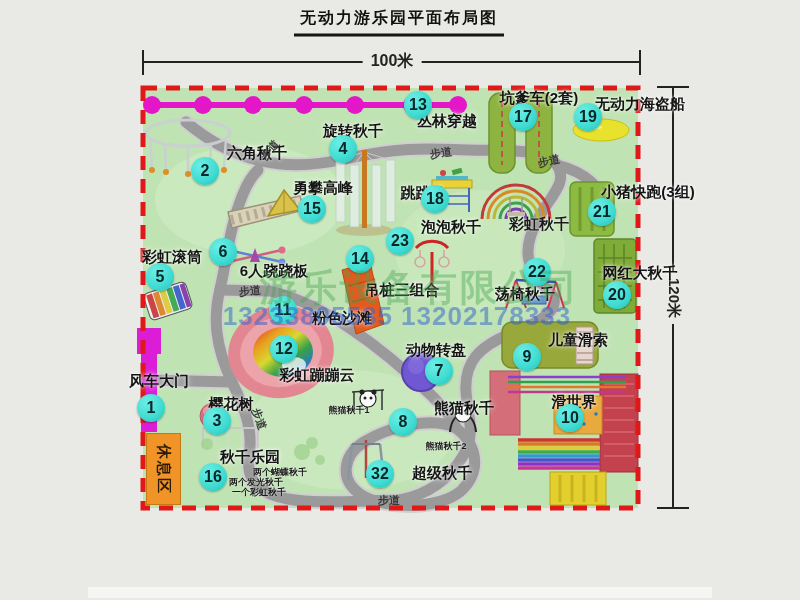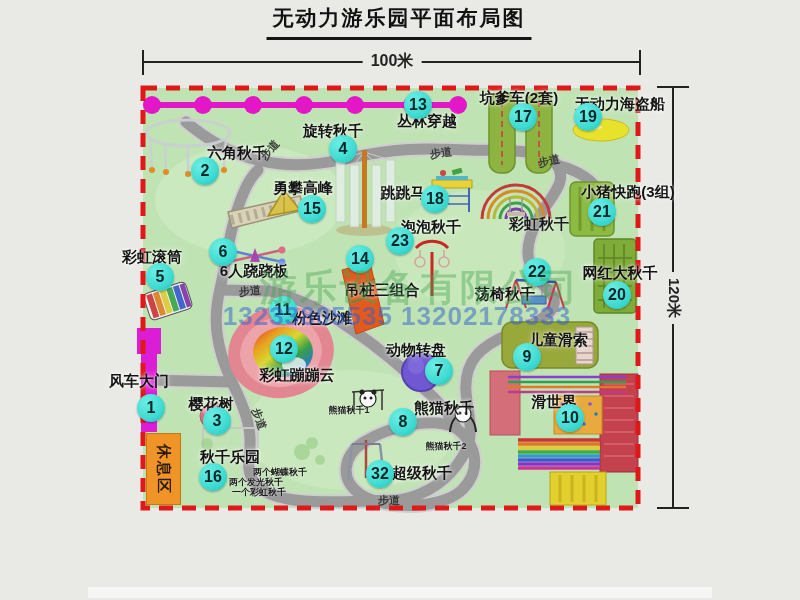--- a/index.html
+++ b/index.html
@@ -1,27 +1,27 @@
 <!DOCTYPE html>
 <html style="--map-green: #c0e3b4; --border-red: #e01818; --badge-cyan: #3edbd2; --chain-magenta: #e316c8; --gate-magenta: #db1ed6; --rest-orange: #f09428; --road-gray: #61616a; --path-gray: #9a9a9a;"><head>
 <meta charset="utf-8">
 <style>
   html,body{margin:0;padding:0;background:#dcdcdc;}
   .page{position:relative;width:800px;height:600px;background:#e9e9e6;overflow:hidden;
         font-family:"Liberation Sans","DejaVu Sans",sans-serif;}
   .scene{position:absolute;left:0;top:0;z-index:1;}
   .title{position:absolute;left:399px;top:22px;transform:translate(-50%,-50%);
-         font-size:21px;font-weight:bold;color:#111;letter-spacing:2px;white-space:nowrap;
+         font-size:16px;font-weight:bold;color:#111;letter-spacing:2px;white-space:nowrap;
          border-bottom:3px solid #151515;padding:0 6px 5px;z-index:4;}
   .dim-h{position:absolute;left:392px;top:61px;transform:translate(-50%,-50%);
          font-size:16px;font-weight:bold;color:#222;background:#e9e9e6;padding:0 8px;z-index:4;white-space:nowrap;}
   .dim-v{position:absolute;left:673px;top:298px;transform:translate(-50%,-50%) rotate(90deg);
          font-size:15px;font-weight:bold;color:#222;background:#e9e9e6;padding:0 6px;z-index:4;white-space:nowrap;}
   .attr-label{position:absolute;transform:translate(-50%,-50%);font-size:15px;font-weight:bold;
-         color:#141414;white-space:nowrap;text-shadow:0 0 3px rgba(255,255,255,.85),0 0 6px rgba(255,255,255,.6);z-index:5;}
+         color:#141414;white-space:nowrap;text-shadow:0 0 3px rgba(255,255,255,.85),0 0 6px rgba(255,255,255,.6);z-index:5;margin-left:20px;}
   .badge{position:absolute;width:28px;height:28px;margin:-14px 0 0 -14px;border-radius:50%;
          background:radial-gradient(circle at 35% 30%,#6ceee4,var(--badge-cyan) 60%,#25bdb4);
          color:#06282a;font-size:16px;font-weight:bold;display:flex;align-items:center;justify-content:center;
          z-index:6;box-shadow:0 1px 2px rgba(0,0,0,.3);}
   .small-label{position:absolute;transform:translate(-50%,-50%);font-weight:bold;color:#1a1a1a;
          white-space:nowrap;text-shadow:0 0 2px rgba(255,255,255,.8);z-index:5;}
   .path-label{position:absolute;font-size:11px;font-weight:bold;color:#3a3a3a;white-space:nowrap;z-index:5;}
   .rest-area{position:absolute;left:146px;top:433px;width:33px;height:70px;background:var(--rest-orange);
          border:1px solid #c27a14;display:flex;align-items:center;justify-content:center;z-index:5;}
   .rest-area span{transform:rotate(90deg);font-size:15px;font-weight:bold;color:#2a1a06;letter-spacing:2px;white-space:nowrap;}

